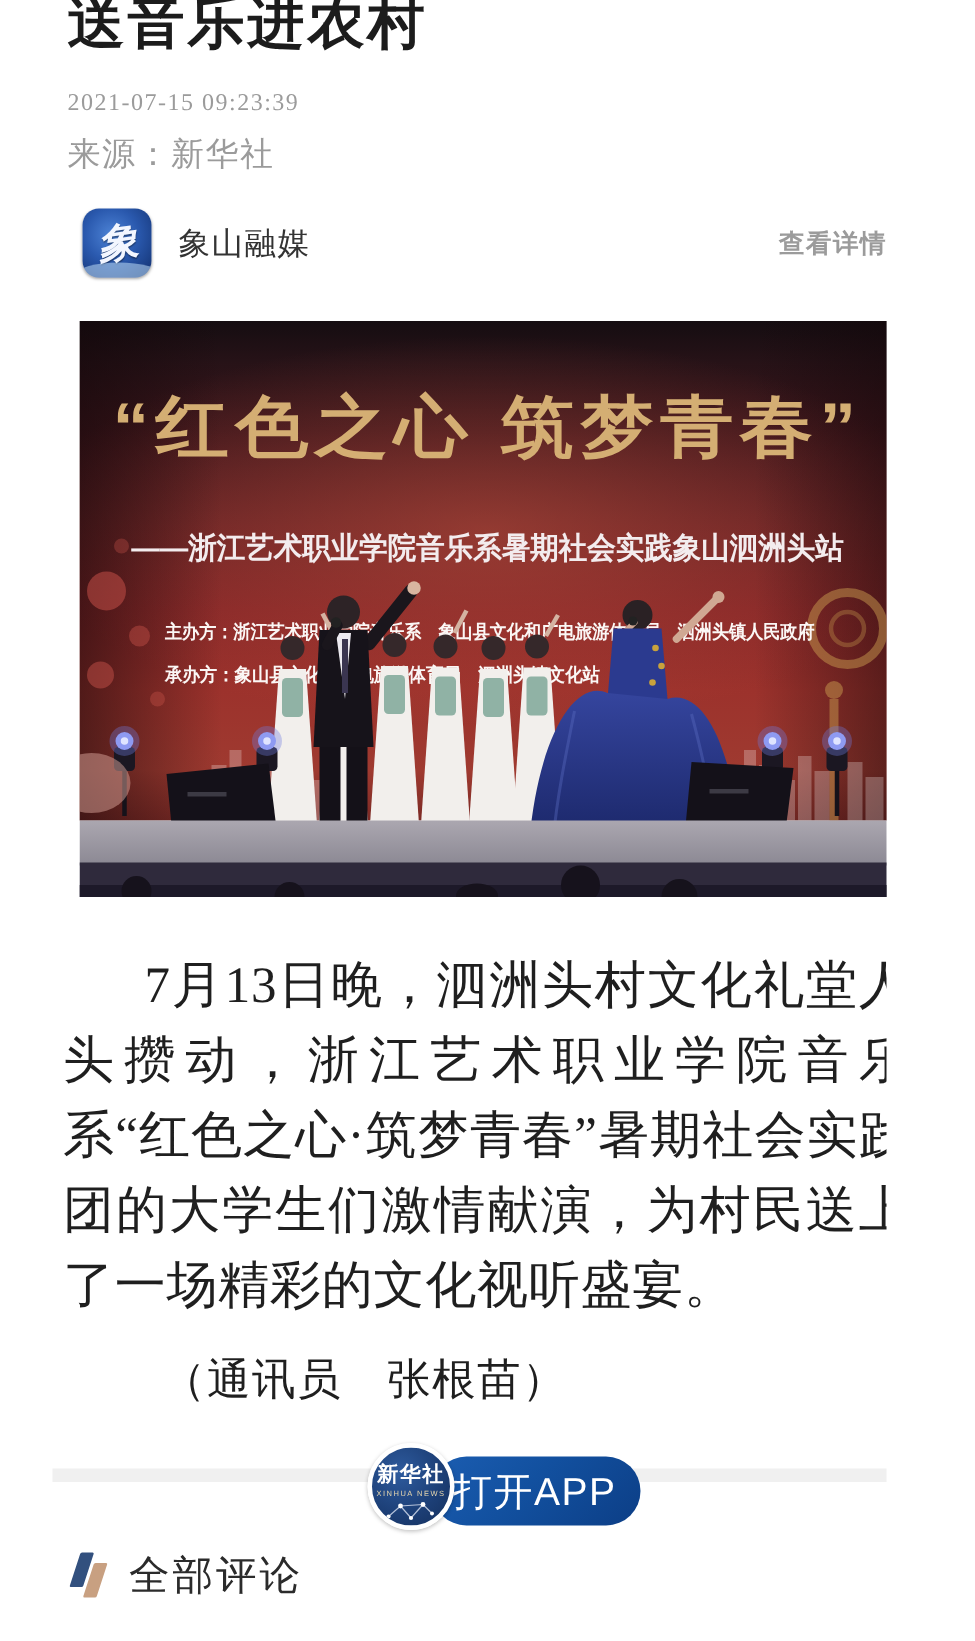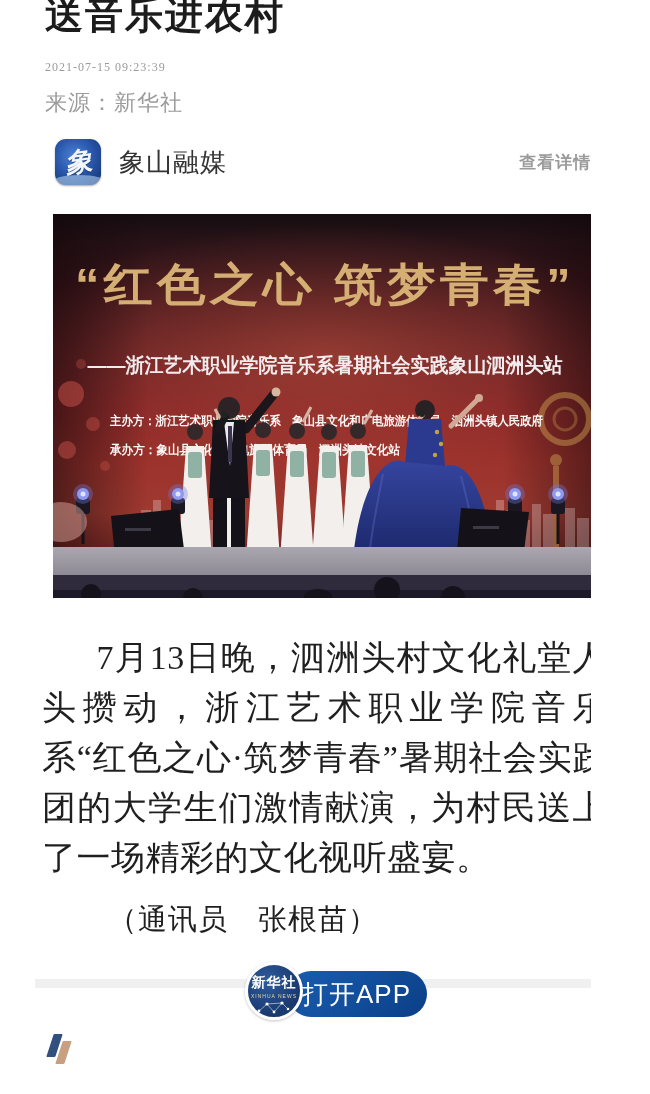--- a/index.html
+++ b/index.html
@@ -5,35 +5,35 @@
   html,body{margin:0;padding:0;background:#ffffff;}
   #page{position:relative;width:591px;height:1094px;background:#ffffff;overflow:hidden;
         font-family:"Liberation Serif","DejaVu Serif",serif;}
   .abs{position:absolute;}
 
   
   .title{left:45px;top:-10px;font-size:38px;font-weight:bold;color:#1c1c1c;letter-spacing:2px;white-space:nowrap;}
 
   
   .meta-row{left:45px;top:60px;width:560px;display:flex;justify-content:space-between;
-            font-size:12px;color:#9b9b9b;letter-spacing:1px;}
+            font-size:16px;color:#9b9b9b;letter-spacing:1px;}
   .views-gap{display:inline-block;width:10px;}
   .source-row{left:45px;top:88px;font-size:22px;color:#9b9b9b;letter-spacing:1px;}
 
   
   .pub-card{left:45px;top:132px;width:560px;height:60px;display:flex;align-items:center;cursor:pointer;}
   .pub-icon{width:46px;height:46px;margin-left:10px;border-radius:11px;
             background:radial-gradient(circle at 42% 38%, #4d83d6 0%, #2a59ae 45%, #183a7e 85%, #122c62 100%);
             display:flex;align-items:center;justify-content:center;position:relative;overflow:hidden;
             box-shadow:0 1px 2px rgba(0,0,0,.35);}
   .pub-icon .glyph{color:#f2f6ff;font-size:27px;font-style:italic;font-weight:bold;
                    text-shadow:0 1px 1px rgba(0,0,0,.4);transform:rotate(-8deg);}
   .pub-icon .wave{position:absolute;left:-4px;bottom:-6px;width:56px;height:16px;border-radius:50%;
                   background:rgba(190,220,245,.55);}
-  .pub-name{margin-left:18px;font-size:26px;color:#333;letter-spacing:1px;}
+  .pub-name{margin-left:18px;font-size:21px;color:#333;letter-spacing:1px;}
   .pub-link{margin-left:auto;font-size:17px;color:#9b9b9b;letter-spacing:1px;display:flex;align-items:center;font-weight:bold;}
   .pub-link .chev{margin-left:6px;font-size:20px;color:#a8a8a8;}
 
   
   .photo{left:53px;top:214px;width:545px;height:384px;cursor:pointer;}
   .photo svg{display:block;}
 
   
   .body-text{left:42px;top:633px;width:565px;font-size:34px;line-height:50px;color:#1f1f1f;
              text-align:justify;text-indent:1.6em;letter-spacing:.5px;}
@@ -324,15 +324,16 @@
         </g>
       </svg>
     </div>
   </div>
 
   <div class="abs comments">
     <span class="cbars">
       <span class="cbar navy"></span>
       <span class="cbar tan"></span>
     </span>
+    <span class="label">全部评论</span>
   </div>
 
 </div>
 
 </body></html>

